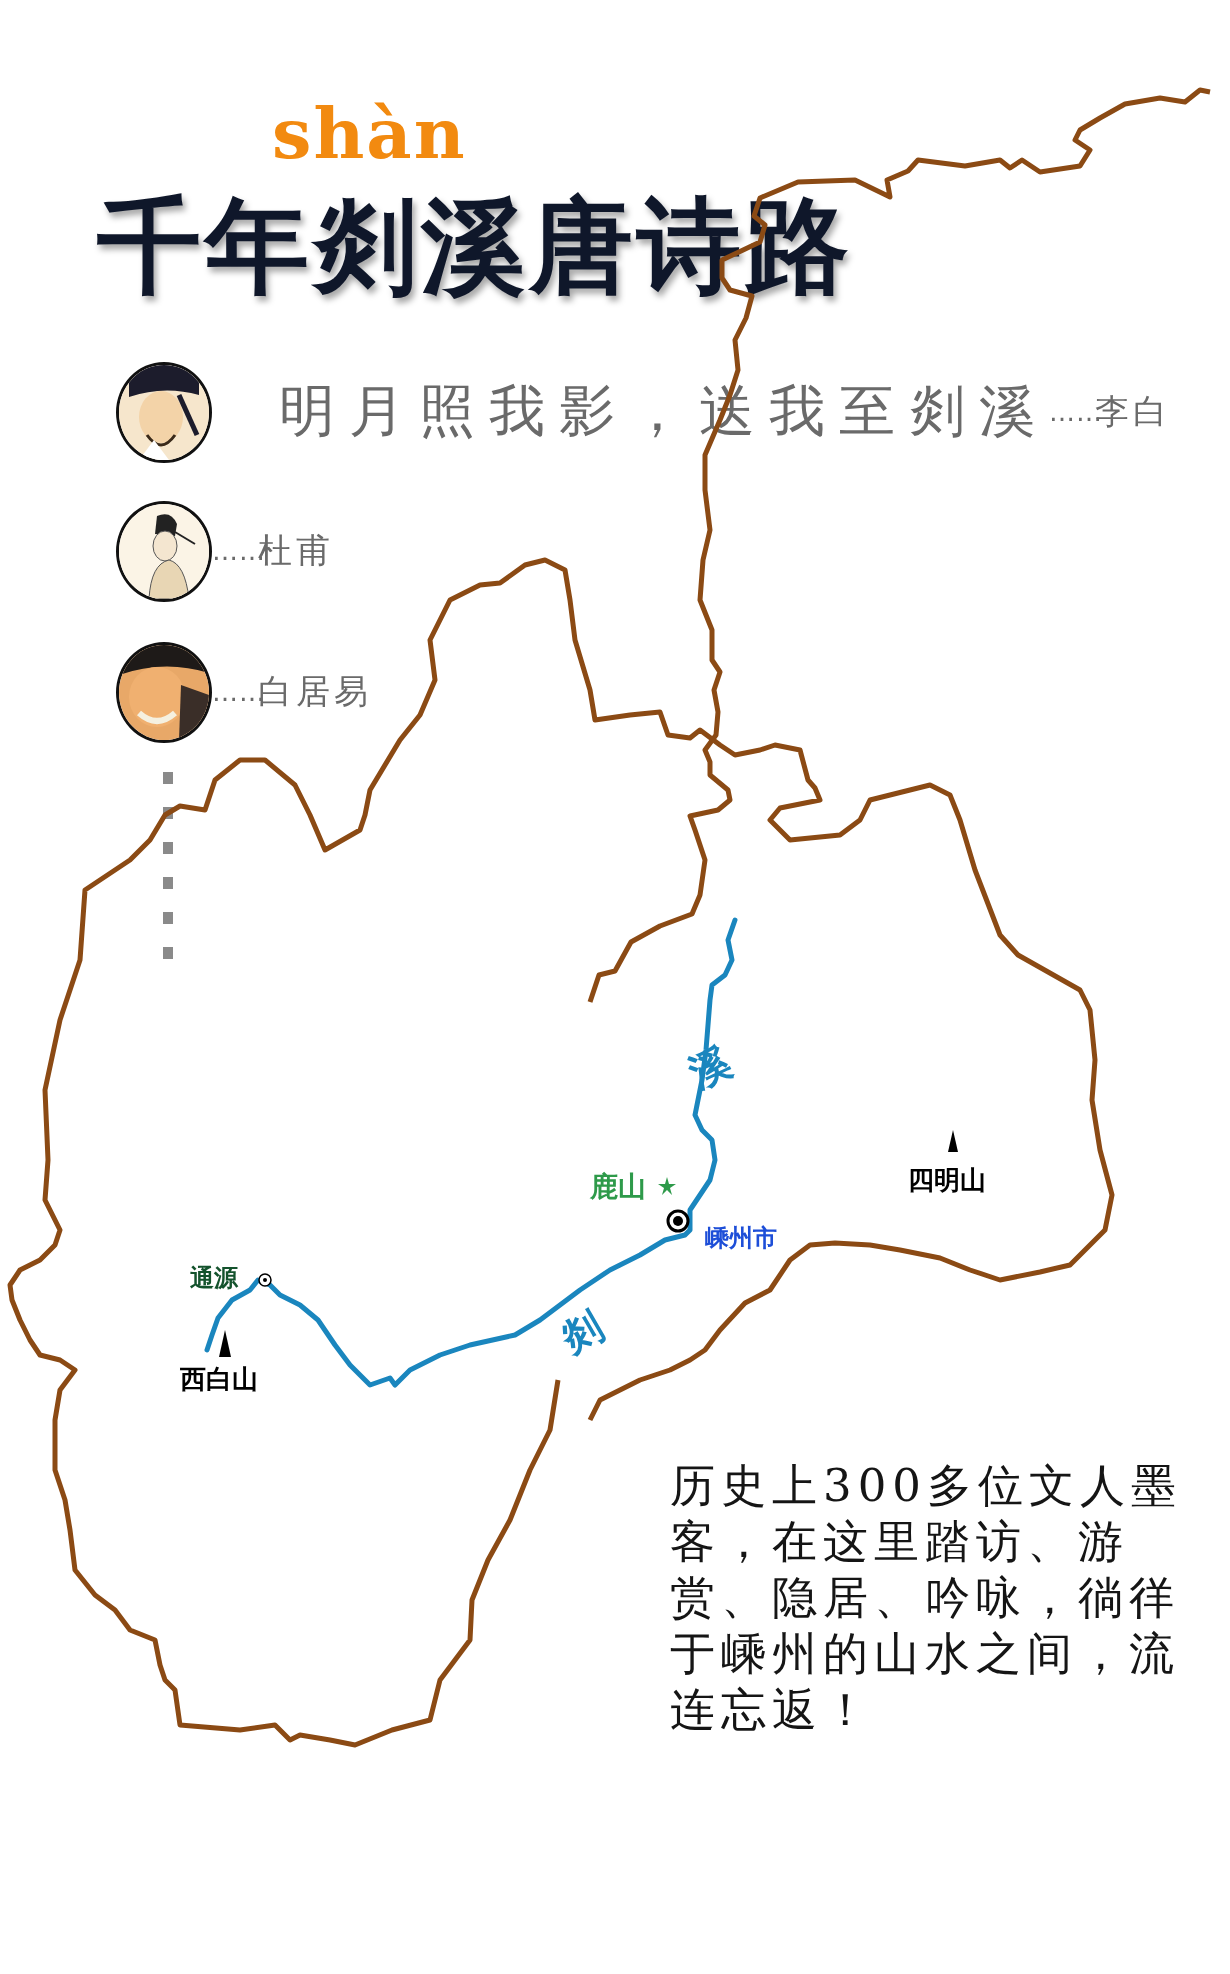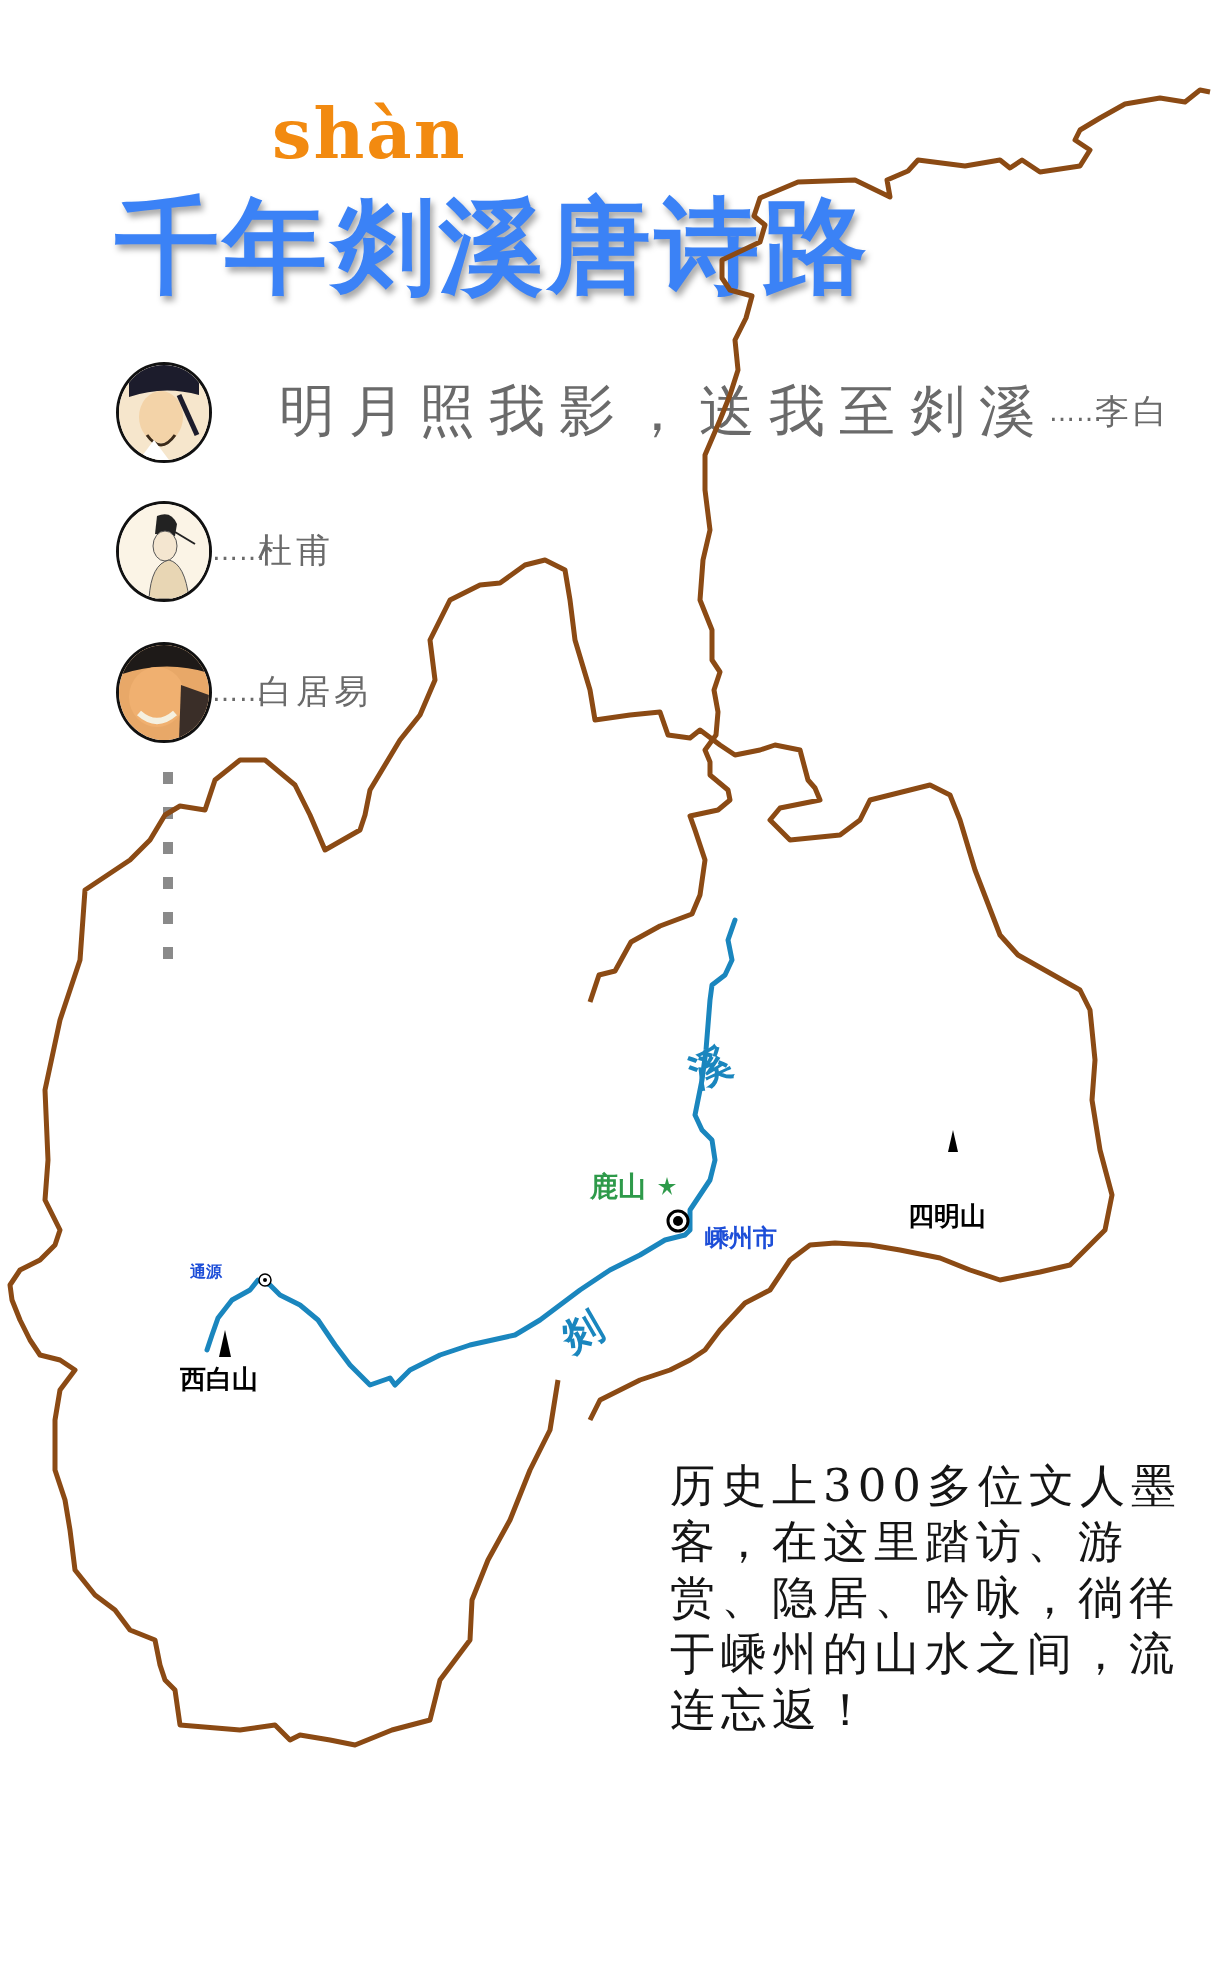--- a/index.html
+++ b/index.html
@@ -1,18 +1,18 @@
 <!DOCTYPE html>
 <html><head>
 <meta charset="utf-8">
 <style>
   html, body { margin:0; padding:0; background:#ffffff; }
   body { width:1230px; height:1974px; position:relative; overflow:hidden; font-family:"DejaVu Sans", sans-serif; }
   .pinyin { position:absolute; left:272px; top:92px; font-family:"DejaVu Serif", serif; font-weight:bold; font-size:70px; color:#f28a10; letter-spacing:2px; }
-  .title { position:absolute; left:115px; top:178px; font-family:"DejaVu Sans", sans-serif; font-weight:900; font-size:104px; color:#3b82f6; letter-spacing:4px; text-shadow:3px 5px 6px rgba(0,0,0,0.35); white-space:nowrap; }
+  .title { position:absolute; left:97px; top:178px; font-family:"DejaVu Sans", sans-serif; font-weight:900; font-size:104px; color:#0f172a; letter-spacing:4px; text-shadow:3px 5px 6px rgba(0,0,0,0.35); white-space:nowrap; }
   .poem-row { position:absolute; left:116px; height:100px; display:flex; align-items:center; white-space:nowrap; }
   .avatar { width:90px; height:95px; border-radius:50%; border:3px solid #111; overflow:hidden; position:relative; flex:0 0 auto; }
   .avatar svg { display:block; }
   .poem-line { margin-left:67px; color:#6a6a6a; font-family:"DejaVu Sans", sans-serif; letter-spacing:14px; }
   .poem-line.big { font-size:56px; }
   .poem-line.small { font-size:44px; letter-spacing:11px; }
   .attrib { color:#6a6a6a; font-size:34px; letter-spacing:4px; margin-left:-8px; }
   .ellipsis { color:#6a6a6a; font-size:26px; letter-spacing:1px; }
   .dots { position:absolute; left:163px; top:772px; width:10px; }
   .dots div { width:10px; height:12px; background:#8a8a8a; margin-bottom:23px; }
@@ -121,17 +121,17 @@
   <circle cx="678" cy="1221" r="10" fill="#fff" stroke="#000" stroke-width="3"></circle>
   <circle cx="678" cy="1221" r="5" fill="#000"></circle>
 
   <path d="M667 1177 L669 1184 L676 1184 L670 1188 L672 1195 L667 1190 L662 1195 L664 1188 L658 1184 L665 1184 Z" fill="#2e9a4a"></path>
 </svg>
 
 <div class="label" style="left:690px; top:1040px; font-size:40px; color:#1a86be; transform:rotate(-25deg);">溪</div>
 <div class="label" style="left:562px; top:1305px; font-size:40px; color:#1a86be; transform:rotate(-30deg);">剡</div>
 <div class="label" style="left:590px; top:1168px; font-size:28px; color:#2e9a4a;">鹿山</div>
 <div class="label" style="left:705px; top:1222px; font-size:24px; color:#1d4ed8;">嵊州市</div>
-<div class="label" style="left:190px; top:1262px; font-size:16px; color:#1d4ed8;">通源</div>
+<div class="label" style="left:190px; top:1262px; font-size:24px; color:#14532d;">通源</div>
 <div class="label" style="left:180px; top:1362px; font-size:26px; color:#000;">西白山</div>
-<div class="label" style="left:908px; top:1163px; font-size:26px; color:#000;margin-top:36px;">四明山</div>
+<div class="label" style="left:908px; top:1163px; font-size:26px; color:#000;">四明山</div>
 
 <div class="desc">历史上300多位文人墨客，在这里踏访、游赏、隐居、吟咏，徜徉于嵊州的山水之间，流连忘返！</div>
 
 </body></html>

